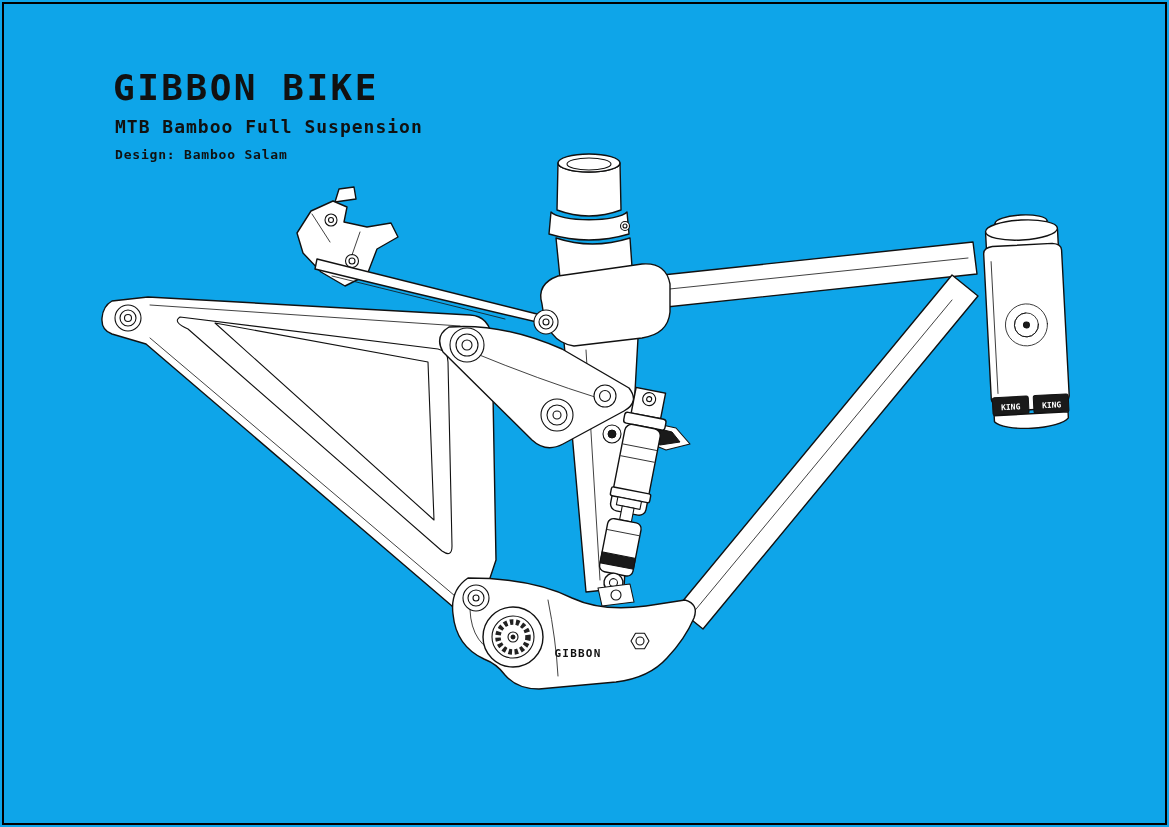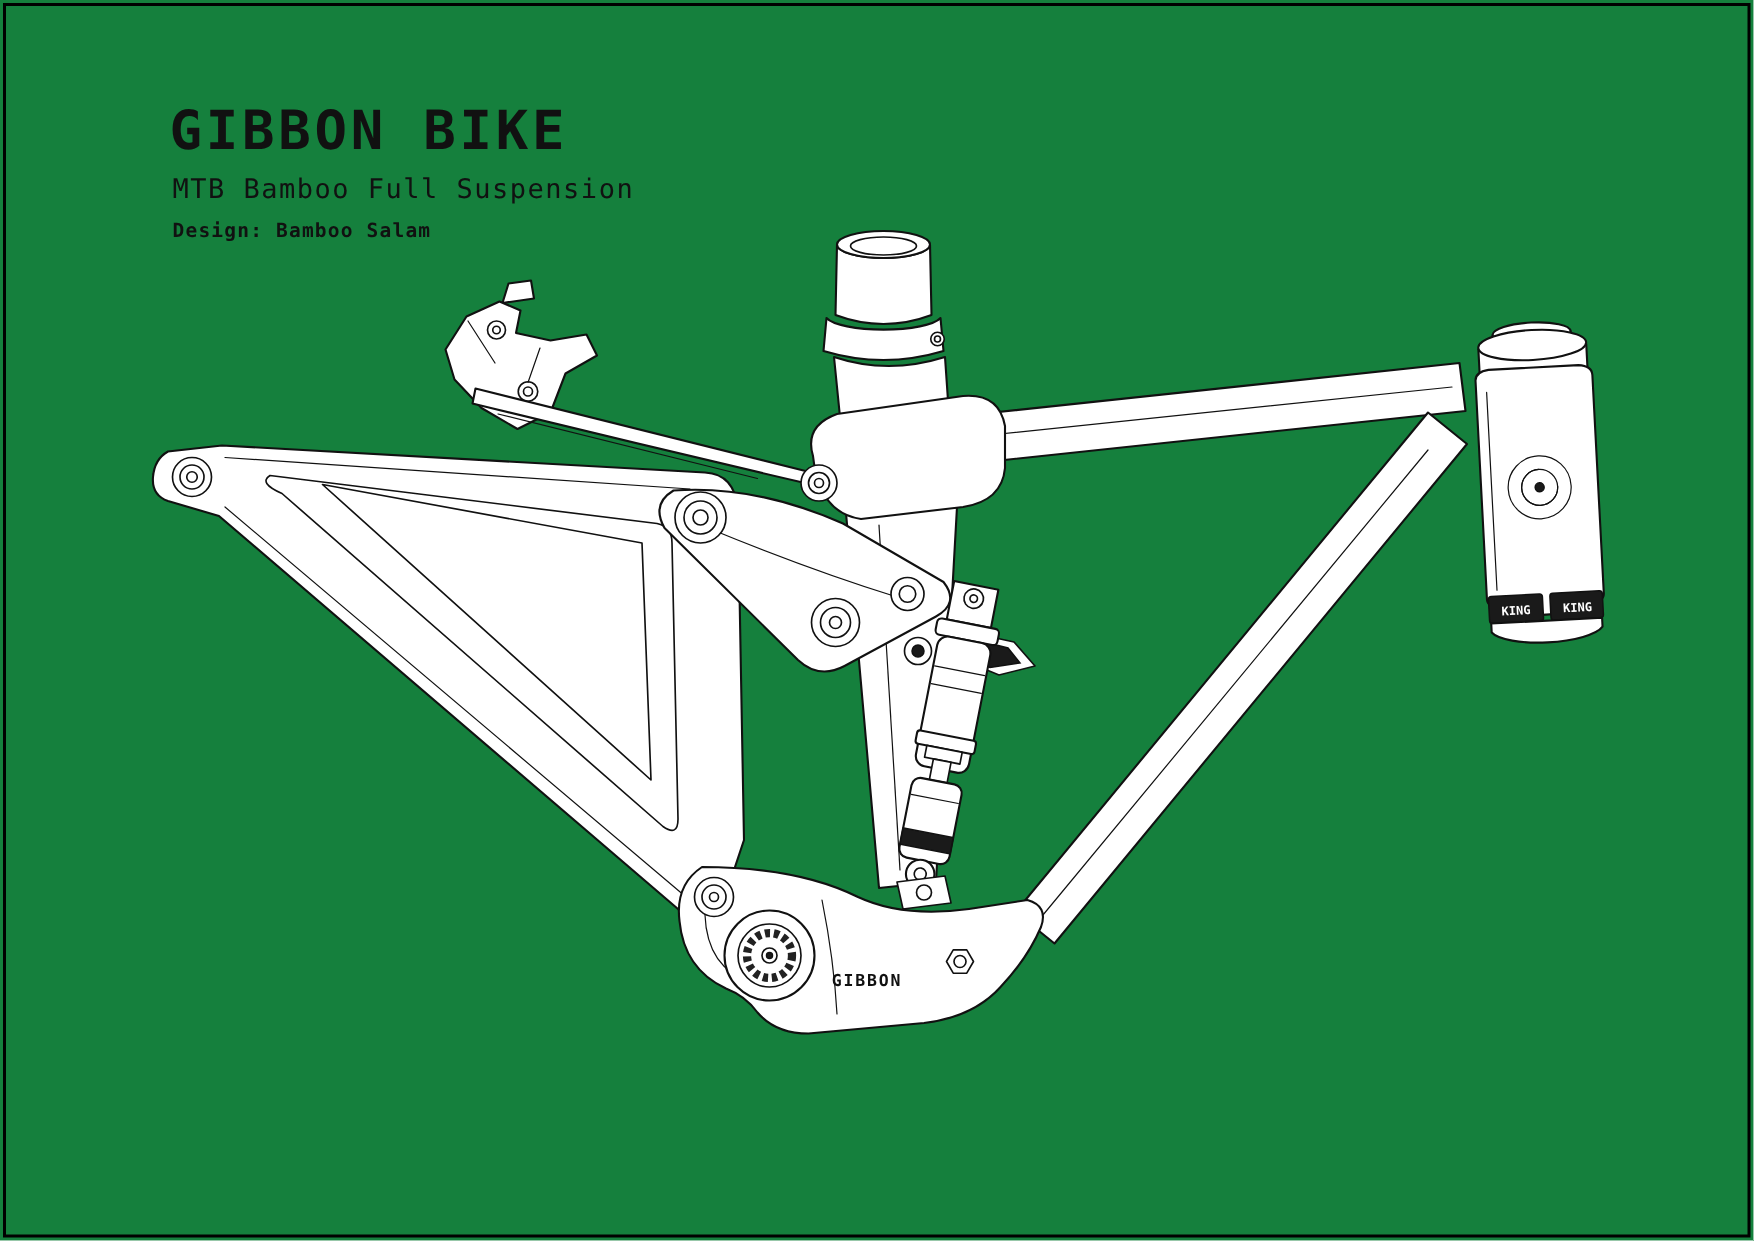--- a/index.html
+++ b/index.html
@@ -1,21 +1,21 @@
 <!DOCTYPE html>
 <html><head>
 <meta charset="utf-8">
 <style>
   html,body{margin:0;padding:0;background:#ffffff;}
-  .page{position:relative;width:1169px;height:827px;background:#15803d;overflow:hidden;
+  .page{position:relative;width:1169px;height:827px;background:#0ea5e9;overflow:hidden;
         font-family:"DejaVu Sans Mono","Liberation Mono",monospace;color:#111;}
   .frame-border{position:absolute;inset:2px;border:2px solid #000;pointer-events:none;}
   .titleblock{position:absolute;left:113px;top:70px;}
   .title{font-size:36px;font-weight:bold;letter-spacing:2.5px;line-height:1.0;margin:0;}
-  .subtitle{font-size:18px;font-weight:normal;letter-spacing:1px;margin:10px 0 0 2px;}
+  .subtitle{font-size:18px;font-weight:bold;letter-spacing:1px;margin:10px 0 0 2px;}
   .credit{font-size:13px;font-weight:bold;letter-spacing:0.8px;margin:10px 0 0 2px;}
   .drawing{position:absolute;left:0;top:0;}
   .ln{fill:#fff;stroke:#111;stroke-width:1.4;stroke-linejoin:round;stroke-linecap:round;}
   .ln2{fill:#fff;stroke:#111;stroke-width:1.1;stroke-linejoin:round;stroke-linecap:round;}
   .thin{fill:none;stroke:#111;stroke-width:0.8;stroke-linecap:round;}
   .dark{fill:#1a1a1a;stroke:#111;stroke-width:1;}
   svg text{font-family:"DejaVu Sans Mono","Liberation Mono",monospace;}
 </style>
 </head>
 <body>

